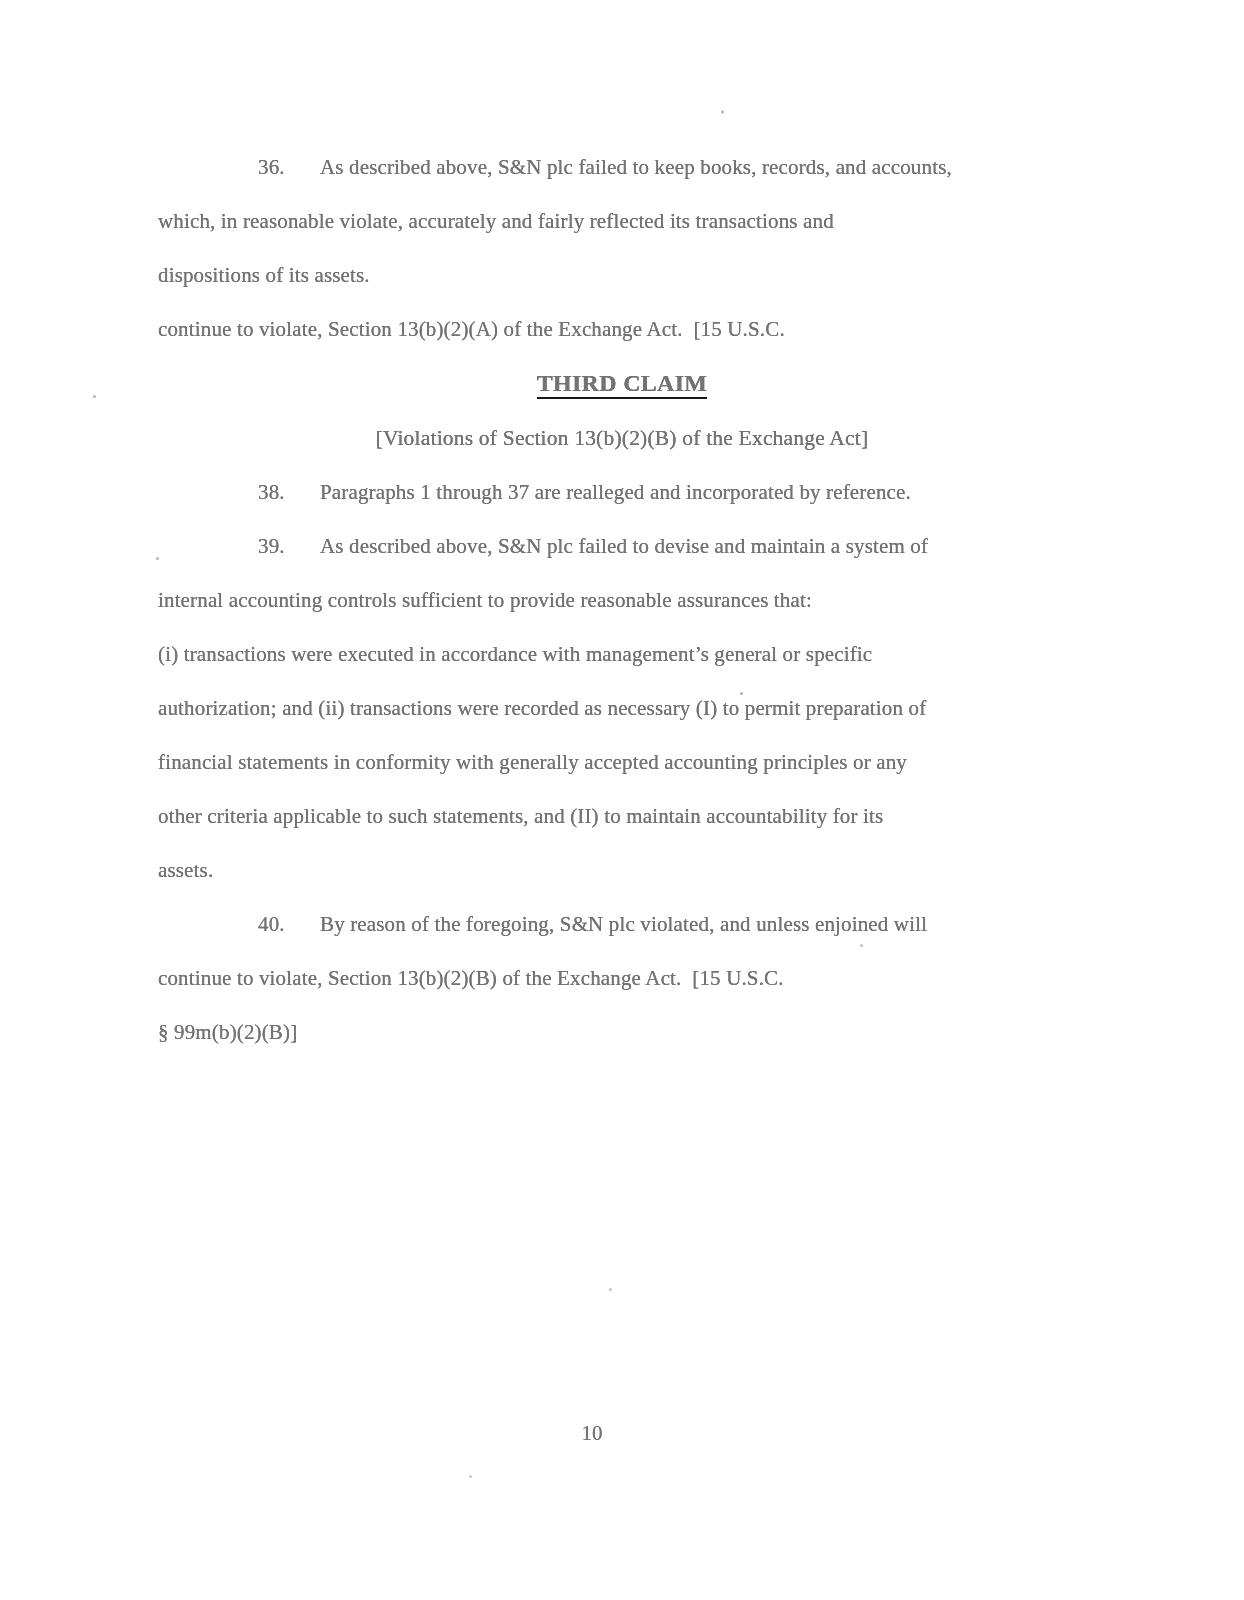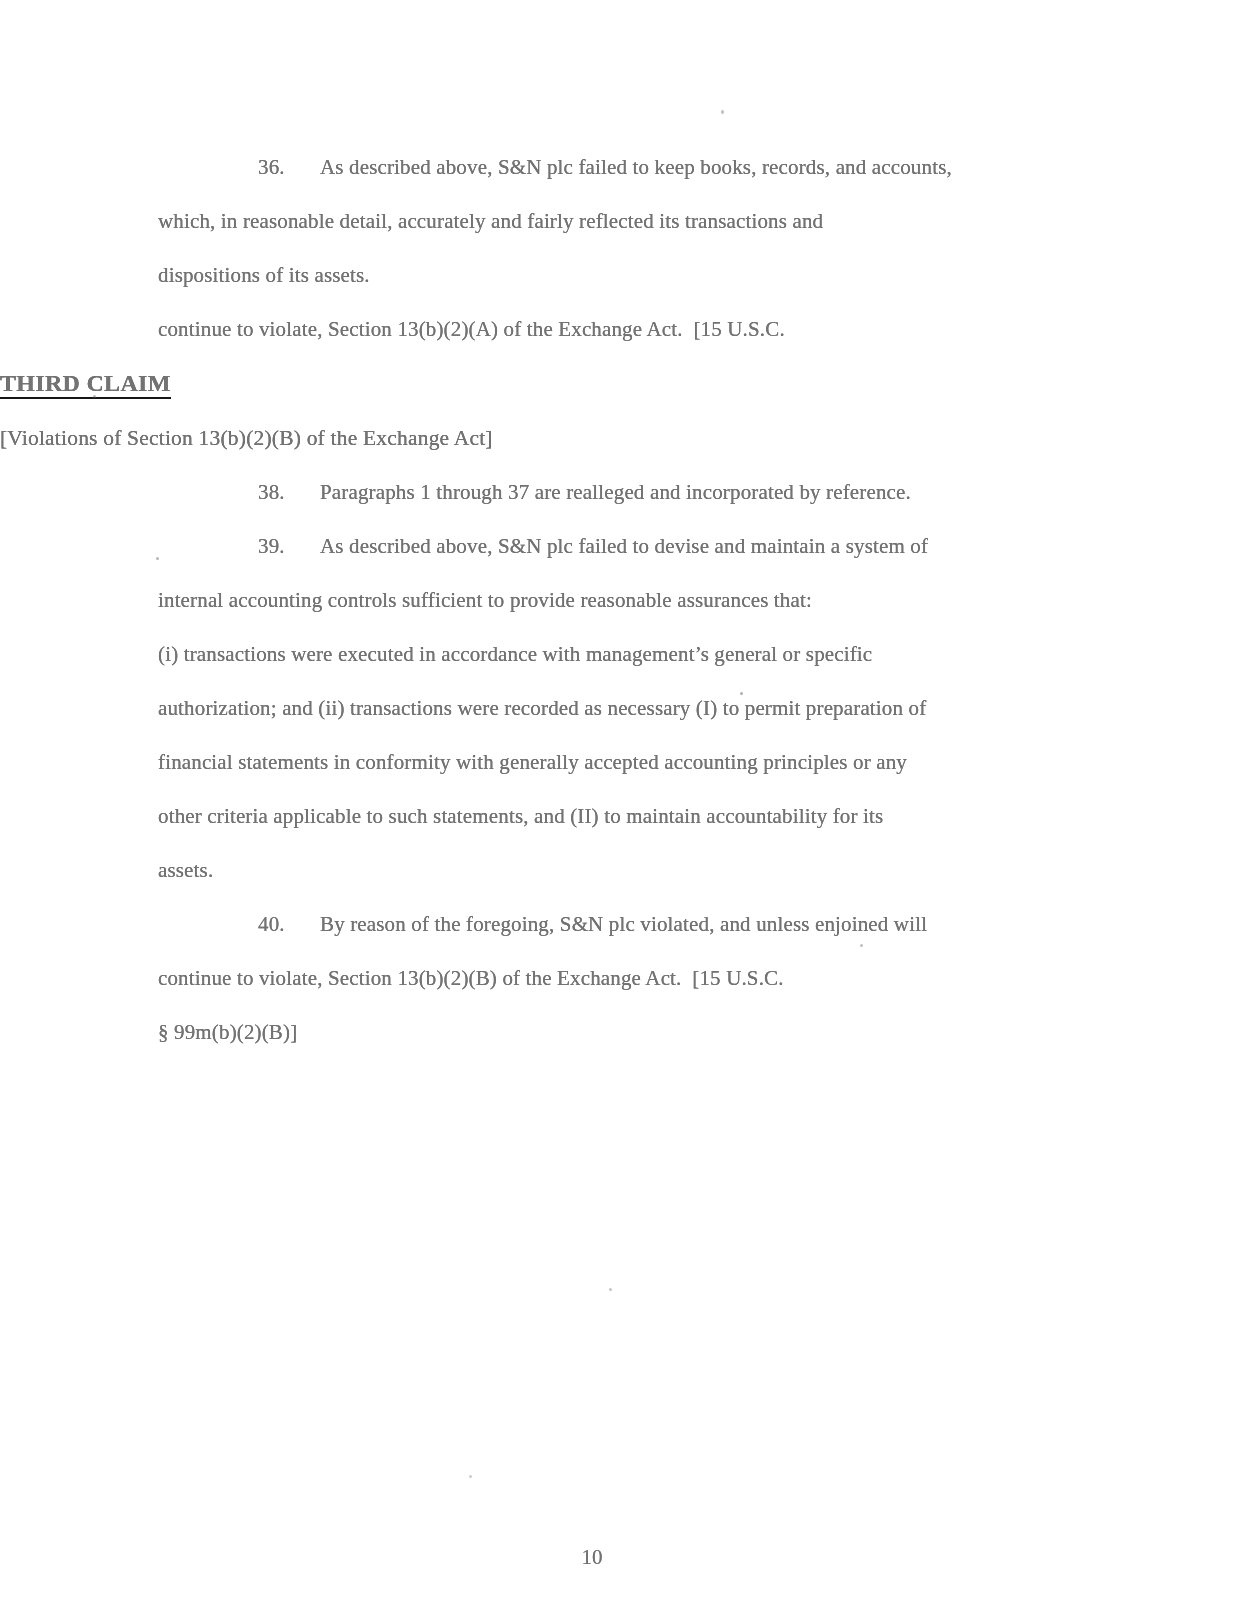--- a/index.html
+++ b/index.html
@@ -32,40 +32,41 @@
     text-shadow: 0 0 0.5px rgba(20,20,20,0.65);
   }
   .pnum {
     display: inline-block;
     margin-left: 100px;
     min-width: 62px;
   }
   .heading-line {
     margin-left: -158px;
     width: 1244px;
+    text-align: center;
     line-height: 54px;
     font-size: 21px;
     text-shadow: 0 0 0.5px rgba(20,20,20,0.75);
   }
   .claim-title {
     font-weight: bold;
     font-size: 24px;
     letter-spacing: 0.3px;
     border-bottom: 2.5px solid #161616;
     padding-bottom: 1px;
   }
   .claim-subtitle {
     font-weight: normal;
     font-size: 21.5px;
     letter-spacing: 0.2px;
   }
   .page-number {
     position: absolute;
     left: 158px;
-    top: 1488px;
+    top: 1364px;
     width: 868px;
     text-align: center;
     font-size: 21px;
     line-height: 54px;
     text-shadow: 0 0 0.5px rgba(20,20,20,0.6);
   }
   
   .speck {
     position: absolute;
     background: #6e6e6e;
@@ -82,21 +83,21 @@
   .s9 { left: 274px; top: 1564px;width: 2px; height: 2px; opacity: .4;  }
 </style>
 </head>
 <body>
 
 <div class="page">
 
   <div class="text-block">
 
     <div class="line"><span class="pnum">36.</span><span>As described above, S&amp;N plc failed to keep books, records, and accounts,</span></div>
-    <div class="line">which, in reasonable detail, accurately and fairly reflected its transactions and</div>
+    <div class="line">which, in reasonable violate, accurately and fairly reflected its transactions and</div>
     <div class="line">dispositions of its assets.</div>
 
     <div class="line">continue to violate, Section 13(b)(2)(A) of the Exchange Act.  [15 U.S.C.</div>
 
     <div class="heading-line"><span class="claim-title">THIRD CLAIM</span></div>
     <div class="heading-line"><span class="claim-subtitle">[Violations of Section 13(b)(2)(B) of the Exchange Act]</span></div>
 
     <div class="line"><span class="pnum">38.</span><span>Paragraphs 1 through 37 are realleged and incorporated by reference.</span></div>
 
     <div class="line"><span class="pnum">39.</span><span>As described above, S&amp;N plc failed to devise and maintain a system of</span></div>

